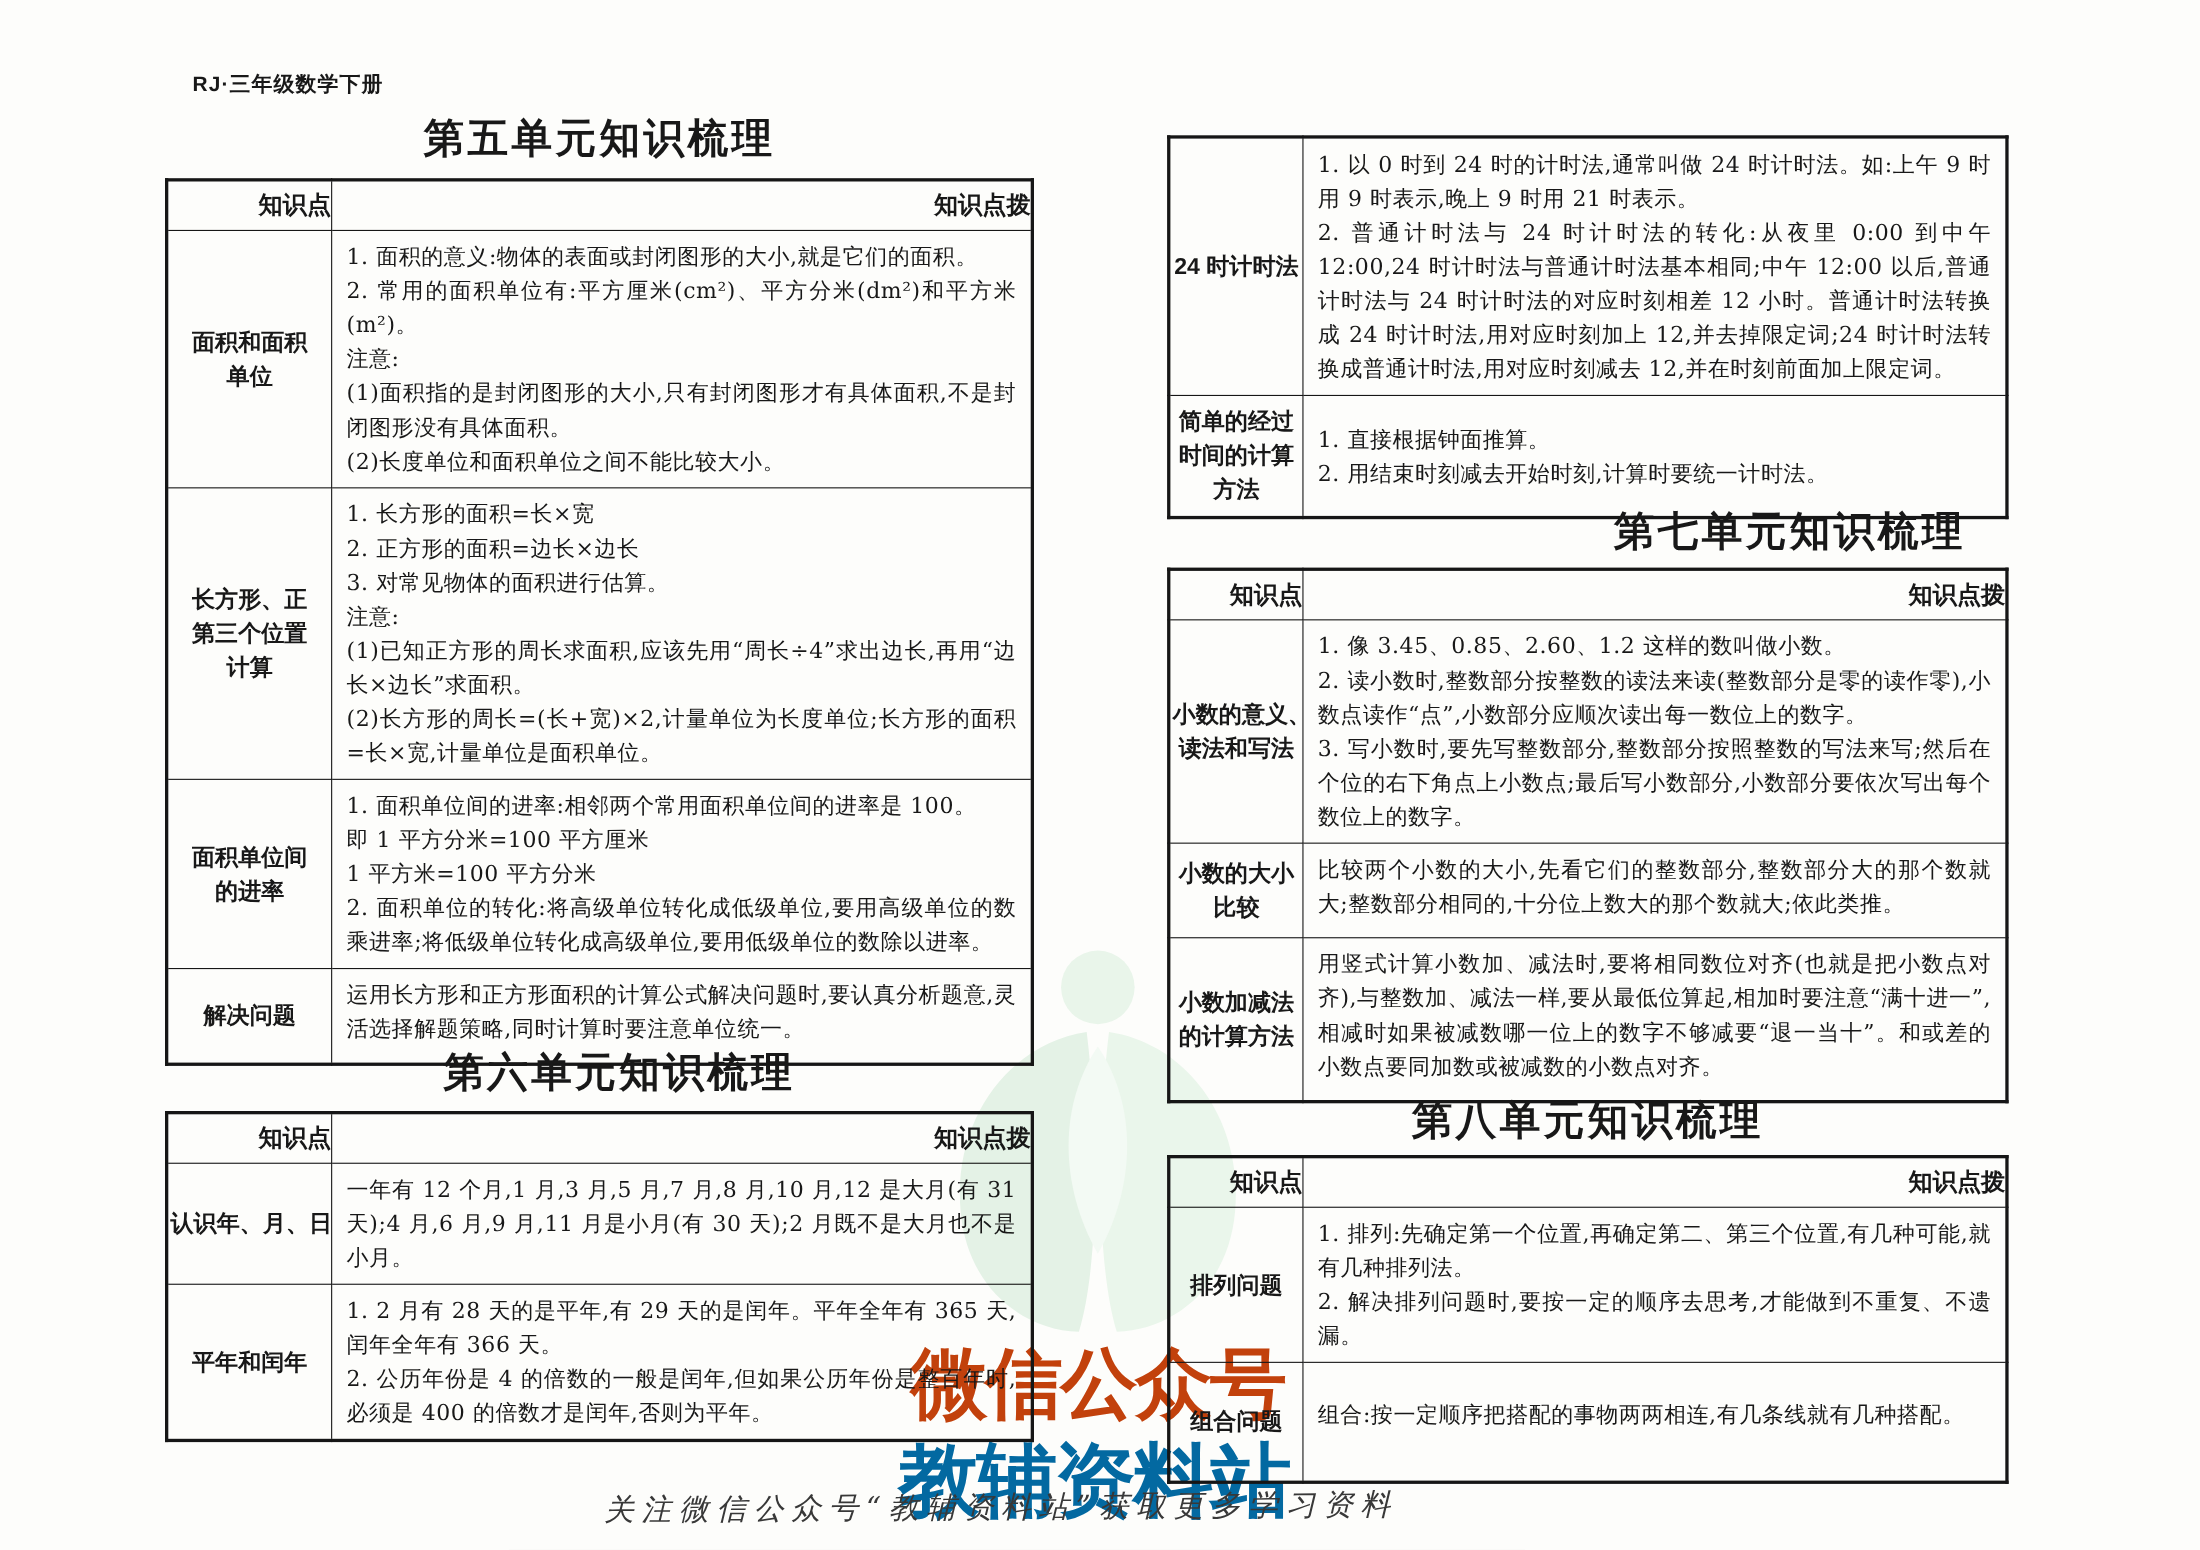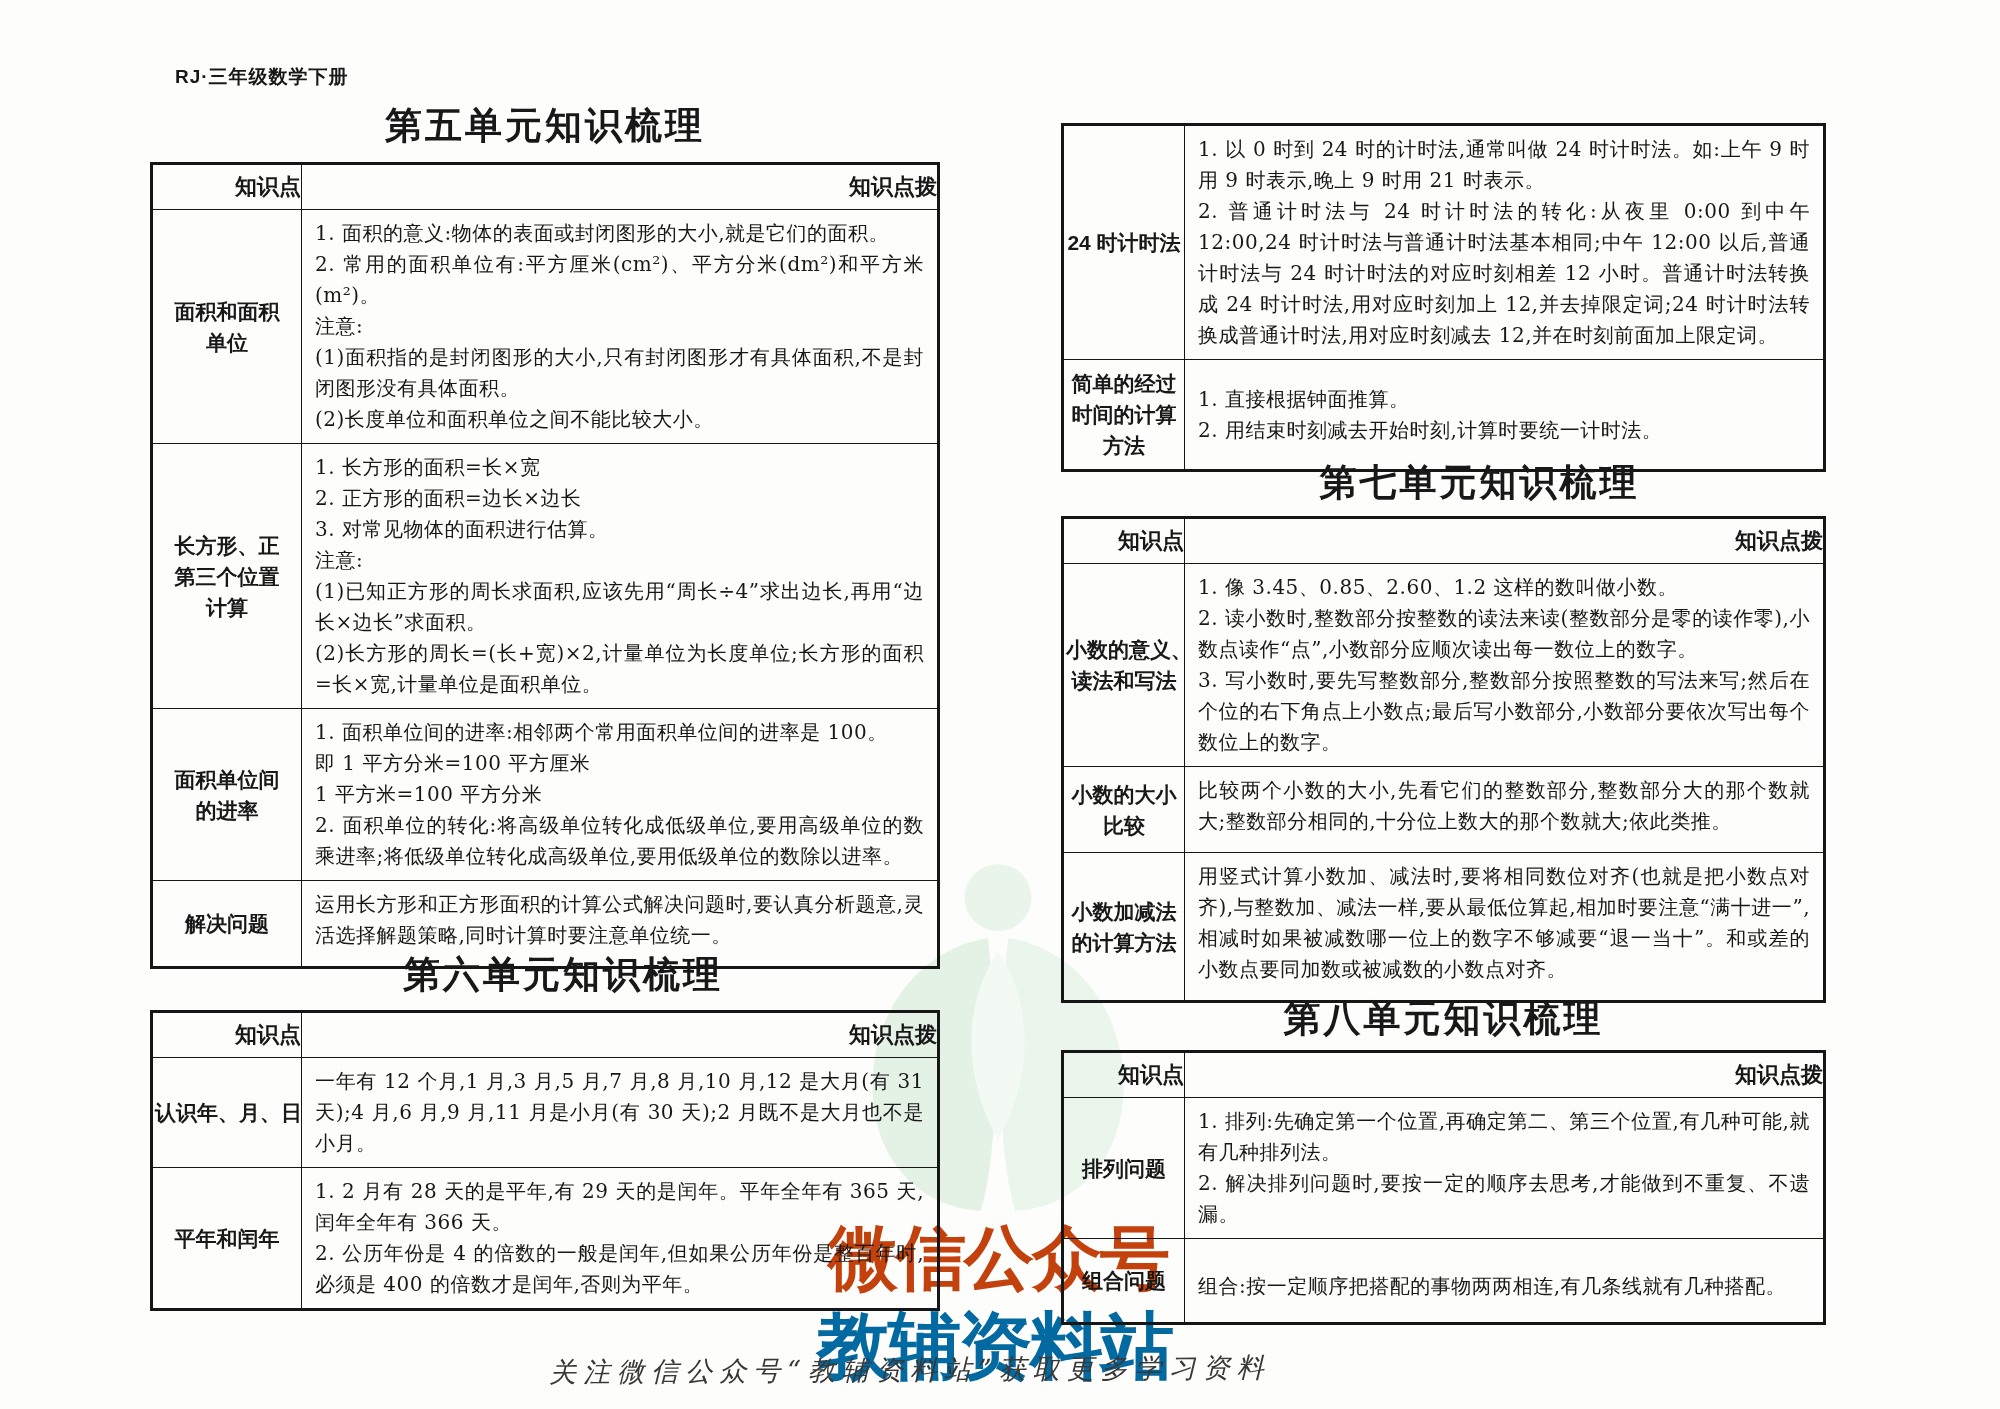--- a/index.html
+++ b/index.html
@@ -17,21 +17,21 @@
   .brand{
     position:absolute;left:175px;top:64px;z-index:2;
     font-family:"Liberation Sans",sans-serif;font-weight:700;font-size:19px;letter-spacing:1px;
   }
   .unit-title{
     position:absolute;z-index:2;text-align:center;
     font-family:"DejaVu Serif",serif;font-weight:900;font-size:37px;letter-spacing:3px;
   }
   #title-u5{left:150px;top:101px;width:790px;}
   #title-u6{left:168px;top:950px;width:790px;}
-  #title-u7{left:1097px;top:458px;width:765px;}
+  #title-u7{left:1022px;top:458px;width:765px;text-align:right;}
   #title-u8{left:1061px;top:994px;width:765px;}
   
   table{
     position:absolute;z-index:1;border-collapse:collapse;table-layout:fixed;
     background:transparent;
   }
   #tbl-u5{left:150px;top:162px;width:790px;}
   #tbl-u6{left:150px;top:1010px;width:790px;}
   #tbl-time{left:1061px;top:123px;width:765px;}
   #tbl-u7{left:1061px;top:516px;width:765px;}
@@ -44,21 +44,21 @@
   }
   .cell-label{
     font-family:"Liberation Sans",sans-serif;font-weight:700;font-size:21px;
     text-align:center;vertical-align:middle;white-space:pre;line-height:31px;padding:8px 2px;margin-left:34px;
   }
   .cell-content{
     font-size:20px;line-height:31px;padding:8px 13px;text-align:justify;
     vertical-align:middle;white-space:pre-line;letter-spacing:0.5px;
   }
   .roomy .cell-content{padding-bottom:15px;}
-  .tall .cell-content{padding-top:32px;padding-bottom:20px;}
+  .tall .cell-content{padding-top:32px;padding-bottom:44px;}
   
   .footer{
     position:absolute;z-index:2;top:1352px;left:910px;transform:translateX(-50%) rotate(-0.4deg);
     font-family:"DejaVu Serif",serif;font-style:italic;font-size:27px;
     letter-spacing:7px;color:#383838;white-space:nowrap;
   }
 </style>
 </head>
 <body>
 

